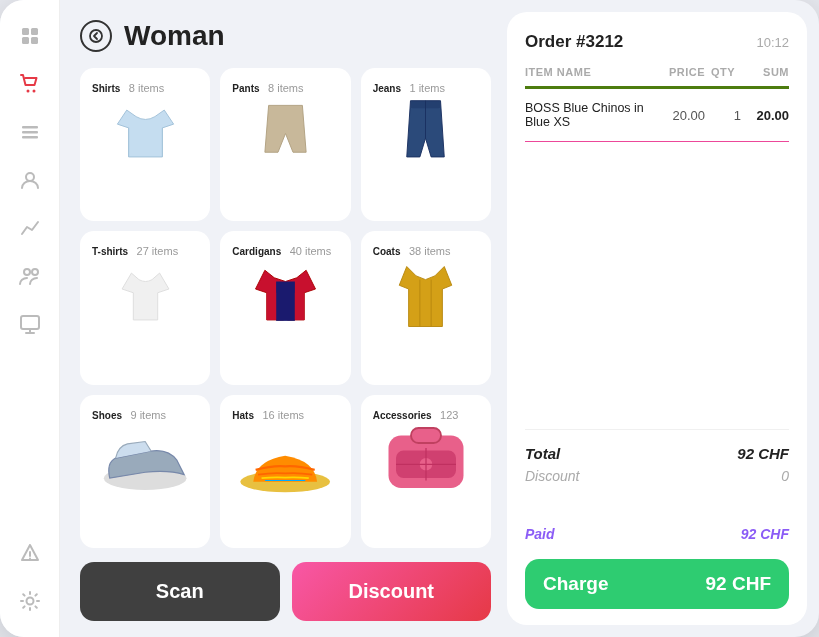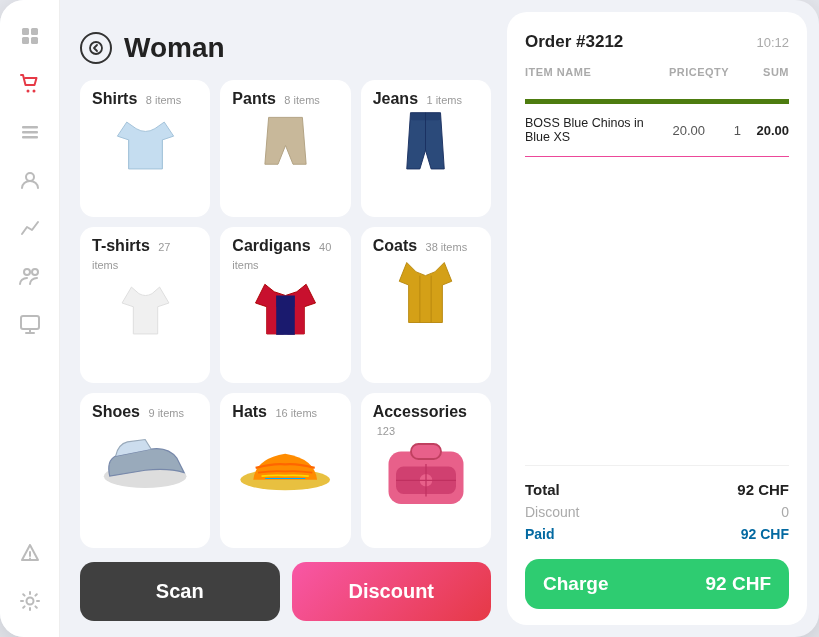--- a/index.html
+++ b/index.html
@@ -45,21 +45,21 @@
     .sidebar-icon.active {
       color: #e63946;
     }
     .sidebar-spacer { flex: 1; }
 
     
     .main {
       flex: 1;
       display: flex;
       flex-direction: column;
-      padding: 32px 16px 16px 20px;
+      padding: 20px 16px 16px 20px;
       overflow: hidden;
     }
     .page-header {
       display: flex;
       align-items: center;
       gap: 12px;
       margin-bottom: 16px;
     }
     .back-btn {
       width: 32px;
@@ -92,21 +92,21 @@
       border-radius: 14px;
       padding: 10px 12px 8px;
       display: flex;
       flex-direction: column;
       cursor: pointer;
       position: relative;
       overflow: hidden;
       min-height: 90px;
     }
     .category-name {
-      font-size: 16px;
+      font-size: 10px;
       font-weight: 700;
       color: #222;
     }
     .category-count {
       font-size: 11px;
       font-weight: 400;
       color: #999;
       margin-left: 4px;
     }
     
@@ -164,22 +164,22 @@
       color: #aaa;
     }
     .order-table-header {
       display: grid;
       grid-template-columns: 1fr 48px 36px 48px;
       font-size: 11px;
       color: #aaa;
       font-weight: 600;
       text-transform: uppercase;
       letter-spacing: 0.5px;
-      padding-bottom: 21px;
-      border-bottom: 5px solid #4d7c0f;
+      padding-bottom: 8px;
+      border-bottom: 3px solid #4d7c0f;
     }
     .order-item {
       display: grid;
       grid-template-columns: 1fr 48px 36px 48px;
       align-items: center;
       padding: 12px 0;
       border-bottom: 1px solid #ec4899;
       font-size: 13px;
       color: #333;
     }
@@ -193,28 +193,29 @@
     .order-spacer { flex: 1; }
     .order-totals {
       border-top: 1px solid #f0f0f0;
       padding-top: 12px;
     }
     .total-row {
       display: flex;
       justify-content: space-between;
       padding: 3px 0;
       font-size: 14px;
+      font-style: italic;
     }
     .total-row.main-total {
       font-weight: 700;
       font-size: 15px;
       color: #222;
     }
     .total-row.discount { color: #aaa; }
-    .total-row.paid { font-weight: 600; color: #0369a1; }
+    .total-row.paid { font-weight: 600; color: #8b5cf6; margin-top: 36px; }
     .total-value { font-weight: 600; }
     .btn-charge {
       background: #2ecc71;
       color: #fff;
       border: none;
       border-radius: 14px;
       font-size: 19px;
       font-weight: 700;
       padding: 14px 18px;
       cursor: pointer;
@@ -458,21 +459,21 @@
 
   <div class="order-panel">
     <div class="order-header">
       <span class="order-number">Order #3212</span>
       <span class="order-time">10:12</span>
     </div>
 
     <div class="order-table-header">
       <span>ITEM NAME</span>
       <span style="text-align:right">PRICE</span>
-      <span style="text-align:left">QTY</span>
+      <span style="text-align:center">QTY</span>
       <span style="text-align:right">SUM</span>
     </div>
 
     <div class="order-item">
       <span class="order-item-name">BOSS Blue Chinos in Blue XS</span>
       <span class="order-item-price">20.00</span>
       <span class="order-item-qty">1</span>
       <span class="order-item-sum">20.00</span>
     </div>
 

